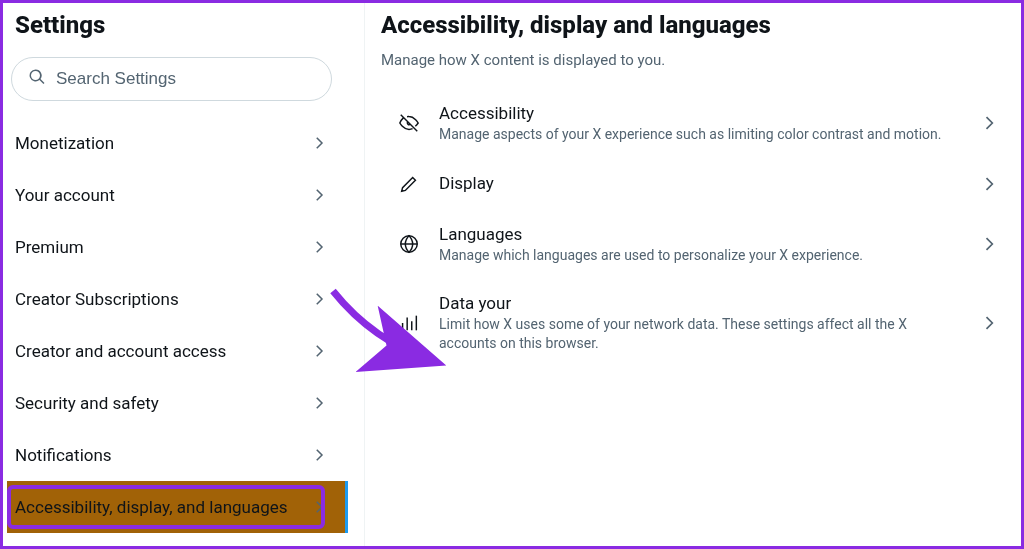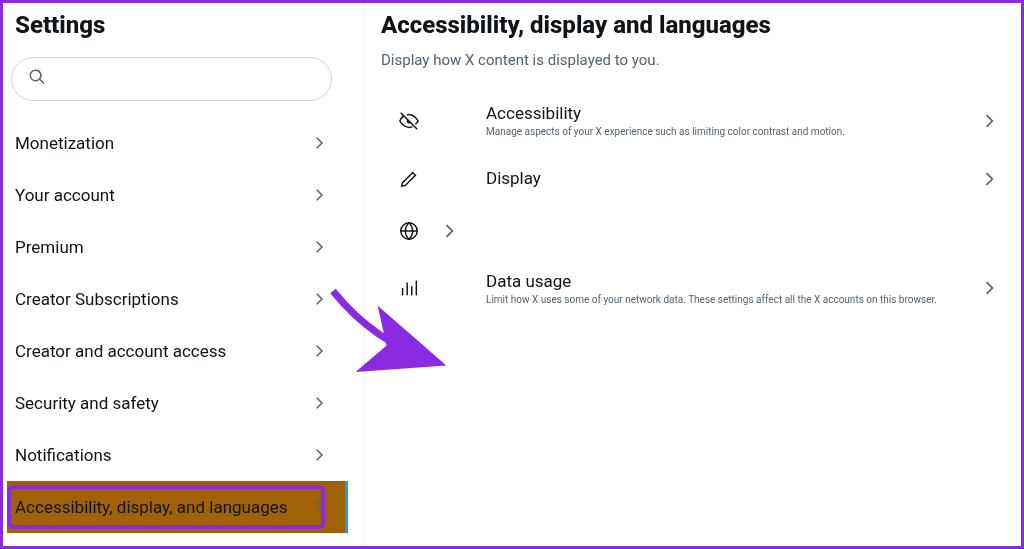--- a/index.html
+++ b/index.html
@@ -15,42 +15,43 @@
   .menu-item { display: flex; align-items: center; justify-content: space-between; padding: 16px 8px 16px 8px; color: #0f1419; font-size: 17px; cursor: pointer; position: relative; }
   .menu-item .chevron { width: 18px; height: 18px; flex: none; }
   .menu-item.active { background: #a16207; border-right: 3px solid #1d9bf0; margin-right: -12px; padding-right: 17px; }
   .menu-item.active .highlight-box { position: absolute; left: 0; top: 4px; right: 20px; bottom: 4px; border: 4px solid #8a2be2; border-radius: 6px; pointer-events: none; }
   .main { flex: 1; padding: 4px 8px 0 12px; }
   .main-header { font-size: 24px; font-weight: 800; color: #0f1419; padding: 4px 0 12px 4px; }
   .main-sub { font-size: 15px; color: #536471; padding: 0 0 20px 4px; }
   .option-row { display: flex; align-items: center; padding: 14px 8px 14px 8px; cursor: pointer; gap: 18px; }
   .option-icon { width: 24px; height: 24px; display: flex; align-items: center; justify-content: center; flex: none; margin-left: 12px; }
   .option-icon svg { width: 22px; height: 22px; stroke: #0f1419; fill: none; stroke-width: 1.6; }
-  .option-body { flex: 1; min-width: 0; margin-left: 47px; }
+  .option-body { flex: 1; min-width: 0; }
   .option-title { font-size: 17px; color: #0f1419; margin-bottom: 2px; }
-  .option-desc { font-size: 10px; color: #536471; line-height: 1.35; }
+  .option-desc { font-size: 14px; color: #536471; line-height: 1.35; }
   .option-row .chevron { width: 20px; height: 20px; flex: none; margin-right: 6px; }
   .chevron svg { width: 100%; height: 100%; stroke: #536471; fill: none; stroke-width: 2; }
   .arrow-annot { position: absolute; pointer-events: none; }
 </style>
 </head>
 <body>
 
 <div class="frame">
 
   <div class="sidebar">
     <div class="sidebar-header">Settings</div>
 
     <div class="search-wrap">
       <div class="search-box">
         <span>
           <svg viewBox="0 0 24 24">
               <path d="M10 2a8 8 0 105.3 14.1l5.3 5.3 1.4-1.4-5.3-5.3A8 8 0 0010 2zm0 2a6 6 0 110 12 6 6 0 010-12z"></path>
             </svg>
         </span>
+        <input class="search-input" placeholder="Search Settings" style="">
       </div>
     </div>
 
     <div class="menu-item">
       <span>Monetization</span>
       <span class="chevron"><svg viewBox="0 0 24 24">
             <polyline points="9 5 16 12 9 19"></polyline>
           </svg></span>
     </div>
     <div class="menu-item">
@@ -93,21 +94,21 @@
       <span>Accessibility, display, and languages</span>
       <span class="chevron"><svg viewBox="0 0 24 24">
             <polyline points="9 5 16 12 9 19"></polyline>
           </svg></span>
       <span class="highlight-box"></span>
     </div>
   </div>
 
   <div class="main">
     <div class="main-header">Accessibility, display and languages</div>
-    <div class="main-sub">Display how X content is displayed to you.</div>
+    <div class="main-sub">Manage how X content is displayed to you.</div>
 
     <div class="option-row">
       <span class="option-icon">
         <svg viewBox="0 0 24 24">
             <path d="M3 3l18 18"></path>
             <path d="M10.6 10.6a2 2 0 002.8 2.8"></path>
             <path d="M9.9 5.1A9.8 9.8 0 0112 5c6 0 10 7 10 7a17 17 0 01-3.1 3.6M6.1 6.1A17 17 0 002 12s4 7 10 7a9.8 9.8 0 003.9-.8"></path>
           </svg>
       </span>
       <div class="option-body">
@@ -134,36 +135,40 @@
     </div>
 
     <div class="option-row">
       <span class="option-icon">
         <svg viewBox="0 0 24 24">
             <circle cx="12" cy="12" r="9"></circle>
             <path d="M3 12h18"></path>
             <path d="M12 3c2.5 2.5 4 5.5 4 9s-1.5 6.5-4 9c-2.5-2.5-4-5.5-4-9s1.5-6.5 4-9z"></path>
           </svg>
       </span>
+      <div class="option-body">
+        <div class="option-title">Languages</div>
+        <div class="option-desc">Manage which languages are used to personalize your X experience.</div>
+      </div>
       <span class="chevron"><svg viewBox="0 0 24 24">
             <polyline points="9 5 16 12 9 19"></polyline>
           </svg></span>
     </div>
 
     <div class="option-row">
       <span class="option-icon">
         <svg viewBox="0 0 24 24">
             <line x1="5" y1="20" x2="5" y2="12"></line>
             <line x1="10" y1="20" x2="10" y2="6"></line>
             <line x1="15" y1="20" x2="15" y2="10"></line>
             <line x1="20" y1="20" x2="20" y2="4"></line>
           </svg>
       </span>
       <div class="option-body">
-        <div class="option-title">Data usage</div>
+        <div class="option-title">Data your</div>
         <div class="option-desc">Limit how X uses some of your network data. These settings affect all the X accounts on this browser.</div>
       </div>
       <span class="chevron"><svg viewBox="0 0 24 24">
             <polyline points="9 5 16 12 9 19"></polyline>
           </svg></span>
     </div>
   </div>
 
   <svg class="arrow-annot" style="left:320px; top:278px; width:130px; height:100px;" viewBox="0 0 130 100">
     <defs>

